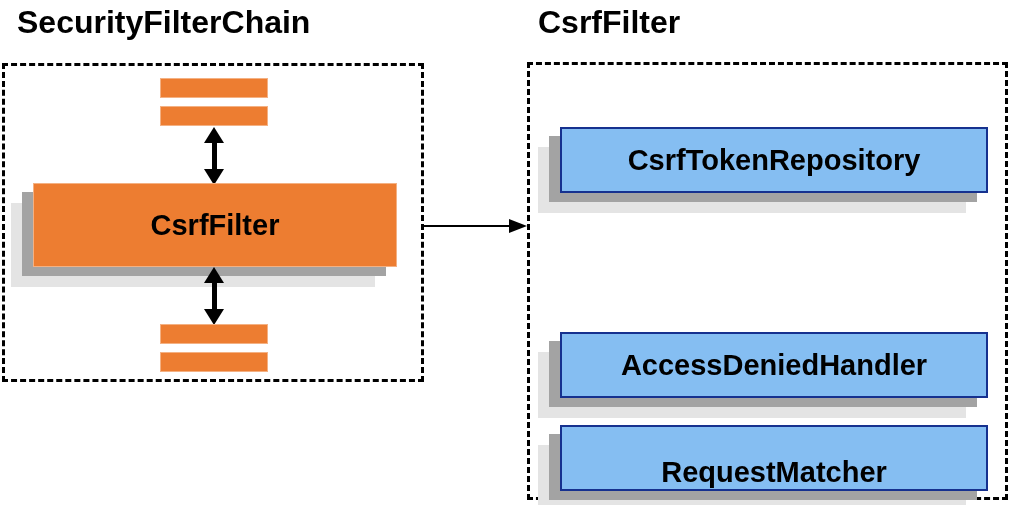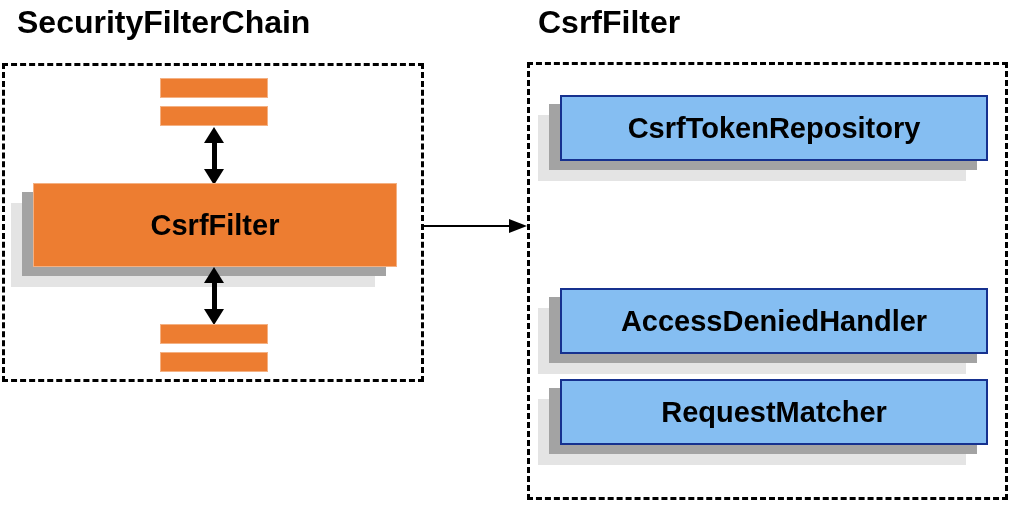--- a/index.html
+++ b/index.html
@@ -62,20 +62,21 @@
     left: 560px;
     width: 428px;
     height: 66px;
     background: #85BEF2;
     border: 2px solid #16318F;
     box-sizing: border-box;
     box-shadow: -11px 9px 0 #A3A3A3, -22px 20px 0 #E4E4E4;
     display: flex;
     align-items: center;
     justify-content: center;
+    margin-top: 32px;
   }
   .varrow {
     position: absolute;
     width: 20px;
     display: flex;
     flex-direction: column;
     align-items: center;
   }
   .varrow .head-up {
     width: 0; height: 0;
@@ -148,21 +149,21 @@
 
   <div class="title" style="left:538px; top:4px;">CsrfFilter</div>
 
   <div class="dashed-box" style="left:527px; top:62px; width:481px; height:438px;"></div>
 
   <div class="blue-box" style="top:95px;">
     <span>CsrfTokenRepository</span>
   </div>
 
 
-  <div class="blue-box" style="top:288px;">
+  <div class="blue-box" style="top:300px;">
     <span>AccessDeniedHandler</span>
   </div>
 
-  <div class="blue-box" style="top:379px;">
+  <div class="blue-box" style="top:393px;align-items:flex-end;">
     <span>RequestMatcher</span>
   </div>
 
 </div>
 
 </body></html>

